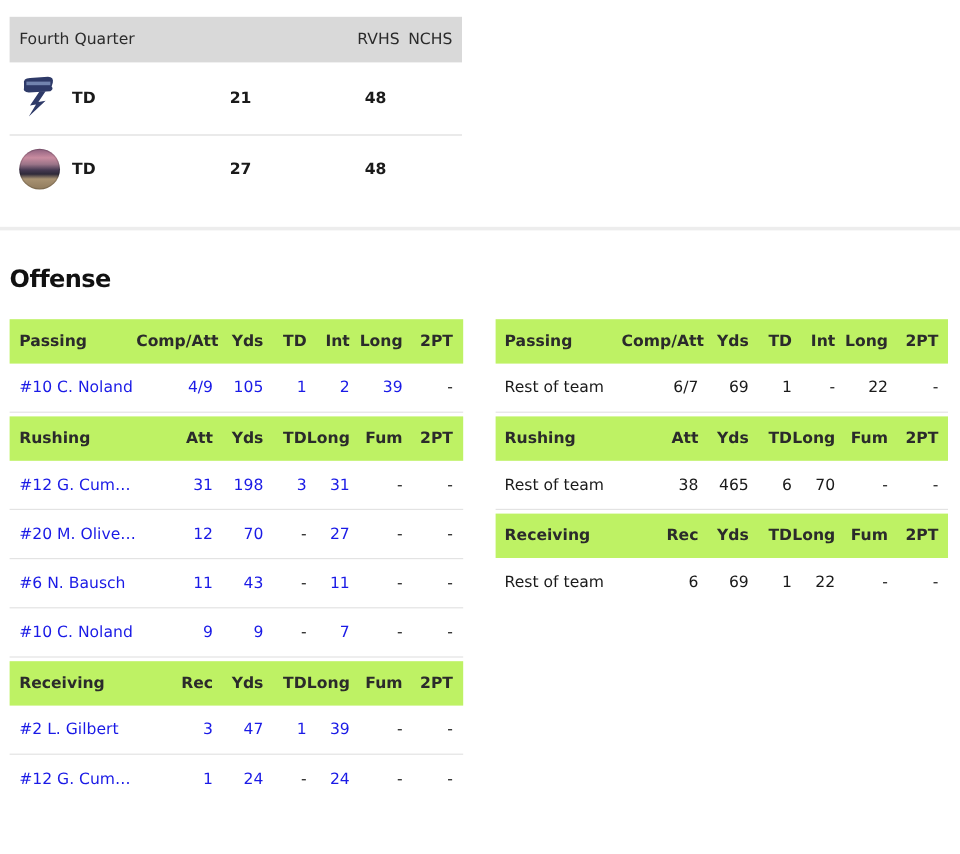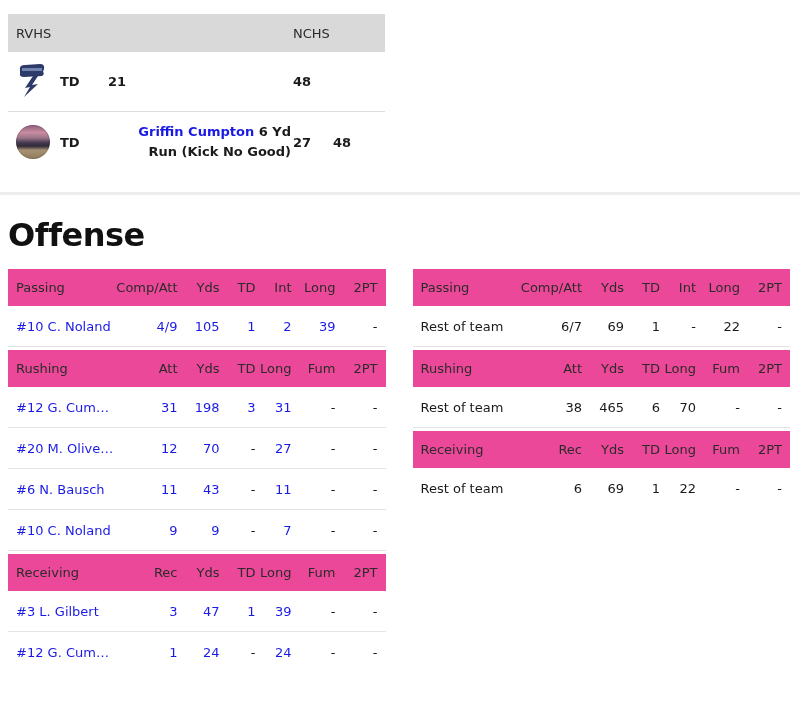--- a/index.html
+++ b/index.html
@@ -12,72 +12,73 @@
   a { text-decoration:none; }
 
   
   .scorebox { margin:14px 0 0 8px; width:377px; }
   .score-header {
     display:grid; grid-template-columns:1fr 40px 44px;
     align-items:center; background:#d9d9d9;
     height:38px; padding:0 8px; box-sizing:border-box;
     color:#2b2b2b;
   }
-  .score-header .abbr { }
+  .score-header .abbr { text-align:right; }
   .score-row {
     display:grid; grid-template-columns:44px 48px 1fr 40px 44px;
     align-items:center; padding:10px 8px; box-sizing:border-box;
     min-height:56px; border-bottom:1px solid #dddddd;
   }
   .score-row:last-child { border-bottom:none; }
   .logo-cell { display:flex; align-items:center; }
   .play-type { font-weight:bold; }
   .play-desc { text-align:right; font-weight:bold; line-height:20px; padding-right:2px; }
   .play-desc a { color:#1a1ae6; font-weight:bold; }
-  .score { text-align:left; font-weight:bold; }
+  .score { text-align:center; font-weight:bold; }
   .sunset-circle {
     width:34px; height:34px; border-radius:50%;
     background:linear-gradient(180deg,#8c5f7e 0%,#c98ca0 22%,#9a7488 38%,#463a52 52%,#2f2a3a 62%,#a89272 74%,#8f7a5c 100%);
     box-shadow:inset 0 0 0 1px rgba(0,0,0,.15);
   }
 
   
   .divider { height:3px; background:#ededed; margin-top:20px; }
   .offense-heading {
-    margin:22px 8px 16px; font-size:32px; line-height:36px;
+    margin:22px 8px 16px; font-size:20px; line-height:36px;
     font-weight:bold; letter-spacing:-0.5px; color:#111111;
   }
 
   
   .offense-grid { display:flex; gap:27px; margin:0 10px 24px 8px; }
   .stat-col { flex:1; min-width:0; }
   .stat-section + .stat-section { margin-top:3px; }
   .stat-row {
     display:grid;
     grid-template-columns:1fr 64px 42px 36px 36px 44px 42px;
     align-items:center; padding:0 8px; box-sizing:border-box;
   }
-  .stat-head { background:#ec4899; height:37px; color:#2b2b2b; }
+  .stat-head { background:#bef264; height:37px; color:#2b2b2b;font-weight:bold; }
   .data-row { height:41px; border-bottom:1px solid #e3e3e3; }
   .stat-section:last-child .data-row:last-child { border-bottom:none; }
   .stat-cell { text-align:right; white-space:nowrap; }
   .col-head { color:#2b2b2b; }
   .val { font-weight:normal; color:#1a1a1a; }
   .val.blue { color:#1a1ae6; }
   .val.dash { color:#1a1a1a; }
   .row-name { overflow:hidden; text-overflow:ellipsis; white-space:nowrap; }
   a.row-name { color:#1a1ae6; }
 </style>
 </head>
 <body>
 
 <div>
 
   <div class="scorebox">
     <div class="score-header">
+      <span>Fourth Quarter</span>
       <span class="abbr">RVHS</span>
       <span class="abbr">NCHS</span>
     </div>
     <div>
         <div class="score-row">
           <div class="logo-cell">
             <span><svg width="30" height="36" viewBox="0 0 30 36" xmlns="http://www.w3.org/2000/svg">
                 <path d="M4 8 Q3 3 9 3 L24 2 Q29 2 28 7 L27 10 Q29 12 26 14 L8 15 Q3 15 4 11 Z" fill="#2e3a68"></path>
                 <rect x="6" y="6" width="20" height="3" fill="#8fa3cc" opacity="0.7"></rect>
                 <polygon points="17,14 9,26 14,25 8,35 22,22 16,23 22,14" fill="#2e3a68"></polygon>
@@ -85,21 +86,20 @@
           </div>
           <div class="play-type">TD</div>
           <div class="score">21</div>
           <div class="score">48</div>
         </div>
         <div class="score-row">
           <div class="logo-cell">
             <span class="sunset-circle"></span>
           </div>
           <div class="play-type">TD</div>
-          <div class="play-desc"><a href="#">Griffin Cumpton</a> 6 Yd Run (Kick No Good)</div>
           <div class="score">27</div>
           <div class="score">48</div>
         </div>
       </div>
   </div>
 
   <div class="divider"></div>
 
   <h1 class="offense-heading">Offense</h1>
 
@@ -176,21 +176,21 @@
           <div class="stat-row stat-head">
             <div class="row-name">Receiving</div>
             <div class="stat-cell col-head">Rec</div>
             <div class="stat-cell col-head">Yds</div>
             <div class="stat-cell col-head">TD</div>
             <div class="stat-cell col-head">Long</div>
             <div class="stat-cell col-head">Fum</div>
             <div class="stat-cell col-head">2PT</div>
           </div>
           <div class="stat-row data-row">
-            <a class="row-name" href="#">#3 L. Gilbert</a>
+            <a class="row-name" href="#">#2 L. Gilbert</a>
             <div class="stat-cell val blue">3</div>
             <div class="stat-cell val blue">47</div>
             <div class="stat-cell val blue">1</div>
             <div class="stat-cell val blue">39</div>
             <div class="stat-cell val dash">-</div>
             <div class="stat-cell val dash">-</div>
           </div>
           <div class="stat-row data-row">
             <a class="row-name" href="#">#12 G. Cumpton</a>
             <div class="stat-cell val blue">1</div>

